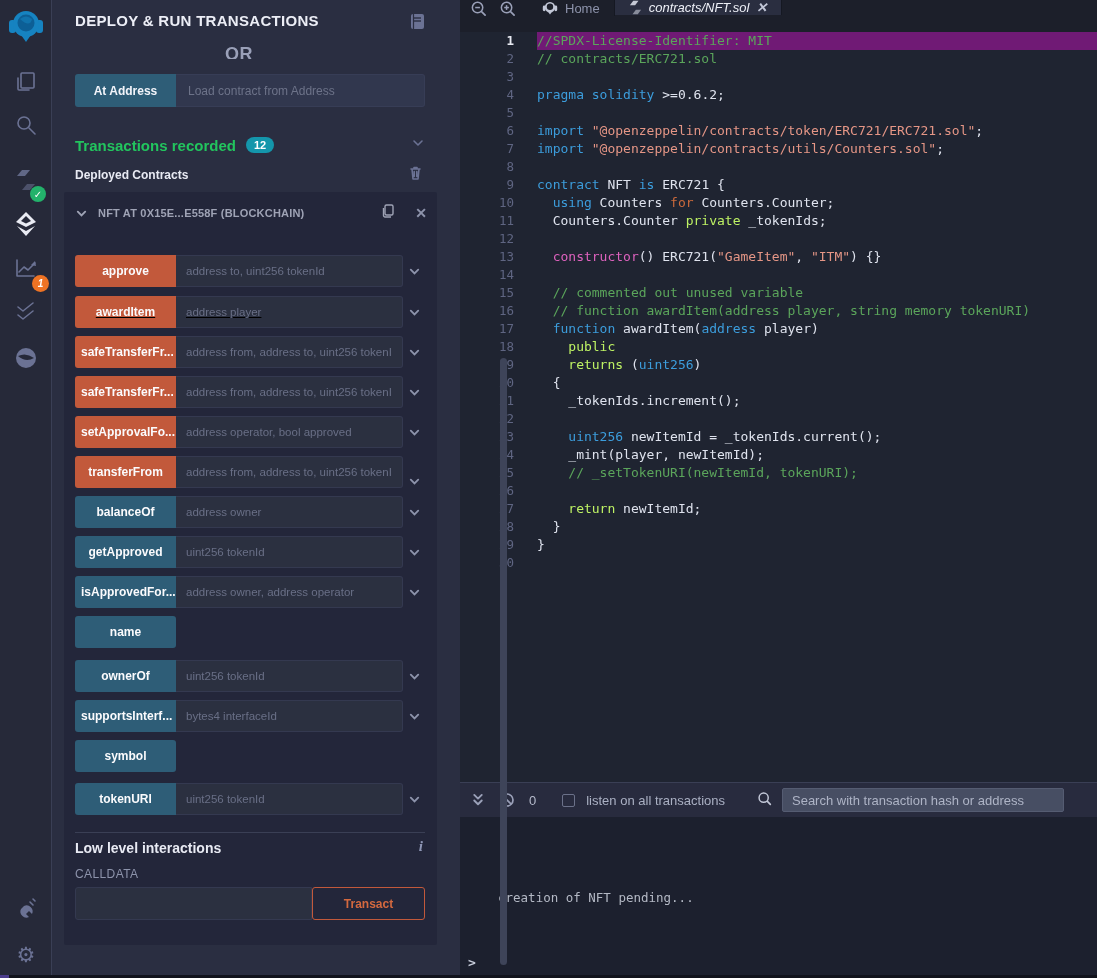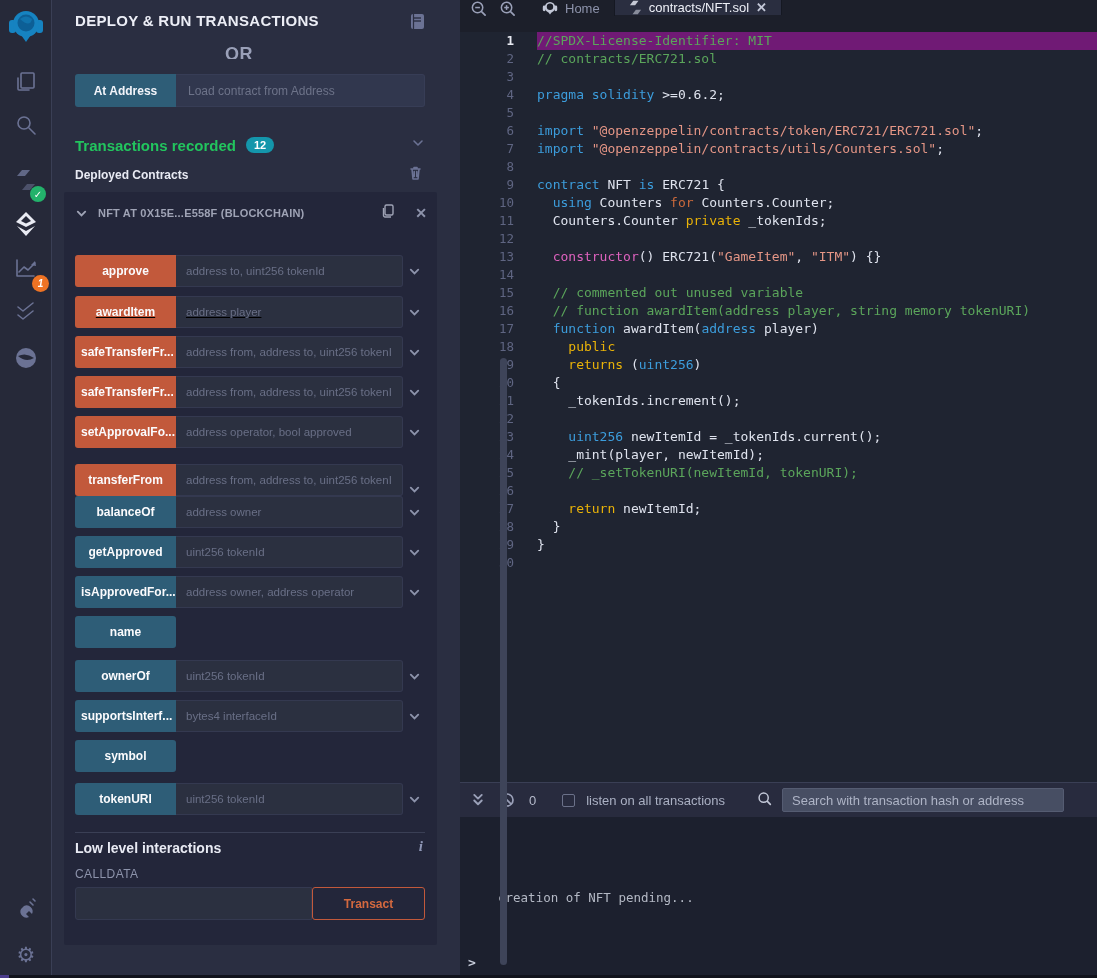--- a/index.html
+++ b/index.html
@@ -55,33 +55,33 @@
   .transact-btn { width:113px; height:33px; background:transparent; border:1px solid #c2593b; border-radius:3px; color:#d4693f; font-size:12px; font-weight:600; cursor:pointer; }
 
   
   .panel-scrollbar { position:absolute; left:448px; top:358px; width:7px; height:607px; background:#3e4459; border-radius:4px; z-index:6; }
 
   
   .main { position:absolute; left:460px; top:0; width:637px; height:978px; background:#1f2331; }
   .tabbar { position:absolute; left:0; top:0; width:641px; height:32px; background:#1c1f2a; display:flex; align-items:flex-start; }
   .zoombtns { display:flex; align-items:center; gap:12px; padding:0 12px 0 10px; }
   .tab { display:flex; align-items:center; gap:7px; padding:0 14px; font-size:13px; color:#8d93ab; border-right:1px solid #151822; cursor:pointer; }
-  .tab.active { background:#2a2e40; color:#eef0f7; }
+  .tab.active { background:#2a2e40; color:#eef0f7;font-style:italic; }
   .tab .tx { color:#b8bdcf; font-size:13px; font-weight:700; }
   .tab.active .tx { color:#c3c8d8; }
 
   .editor { position:absolute; left:0; top:32px; width:637px; height:750px; background:#1f2431; font-family:"DejaVu Sans Mono", monospace; font-size:13px; overflow:hidden; }
   .codeline { display:flex; height:18px; line-height:18px; white-space:pre; }
   .ln { width:77px; padding-right:23px; text-align:right; color:#5f6582; font-size:12.5px; flex:none; user-select:none; }
   .codeline.active .ln { color:#e8eaf2; font-weight:700; }
   .code { flex:1; color:#dfe3ee; }
   .codeline.active .code { background:#701a75; }
   .tok-c { color:#5ba55b; }
   .tok-k { color:#3c9ddc; }
-  .tok-g { color:#eab308; }
+  .tok-g { color:#bef264; }
   .tok-o { color:#cc6a3c; }
   .tok-s { color:#e59686; }
   .tok-m { color:#de62be; }
   .tok-p { color:#dfe3ee; }
 
   
   .terminal-bar { position:absolute; left:0; top:782px; width:637px; height:35px; background:#282b3e; border-top:1px solid #3a3f55; display:flex; align-items:center; }
   .t-item { color:#9aa0b8; display:flex; align-items:center; }
   .t-count { color:#b6bbcc; font-size:13px; margin-left:14px; }
   .t-check { width:13px; height:13px; border:1px solid #6b7189; border-radius:2px; background:transparent; margin-left:26px; cursor:pointer; }
@@ -260,21 +260,21 @@
         </div>
         <div class="fn-row has-input" style="top: 224px;">
           <button class="fn-btn write">setApprovalFo...</button>
           <input class="fn-input" placeholder="address operator, bool approved" style="">
           <span class="fn-chevron">
             <svg width="13" height="13" viewBox="0 0 14 14">
               <path d="M3 5 l4 4 l4 -4" stroke="#8d93ab" stroke-width="2" fill="none" stroke-linecap="round"></path>
             </svg>
           </span>
         </div>
-        <div class="fn-row has-input" style="top: 272px; align-items: flex-end;">
+        <div class="fn-row has-input" style="top: 264px; align-items: flex-end;">
           <button class="fn-btn write">transferFrom</button>
           <input class="fn-input" placeholder="address from, address to, uint256 tokenId" style="">
           <span class="fn-chevron">
             <svg width="13" height="13" viewBox="0 0 14 14">
               <path d="M3 5 l4 4 l4 -4" stroke="#8d93ab" stroke-width="2" fill="none" stroke-linecap="round"></path>
             </svg>
           </span>
         </div>
         <div class="fn-row has-input" style="top: 304px;">
           <button class="fn-btn view">balanceOf</button>

